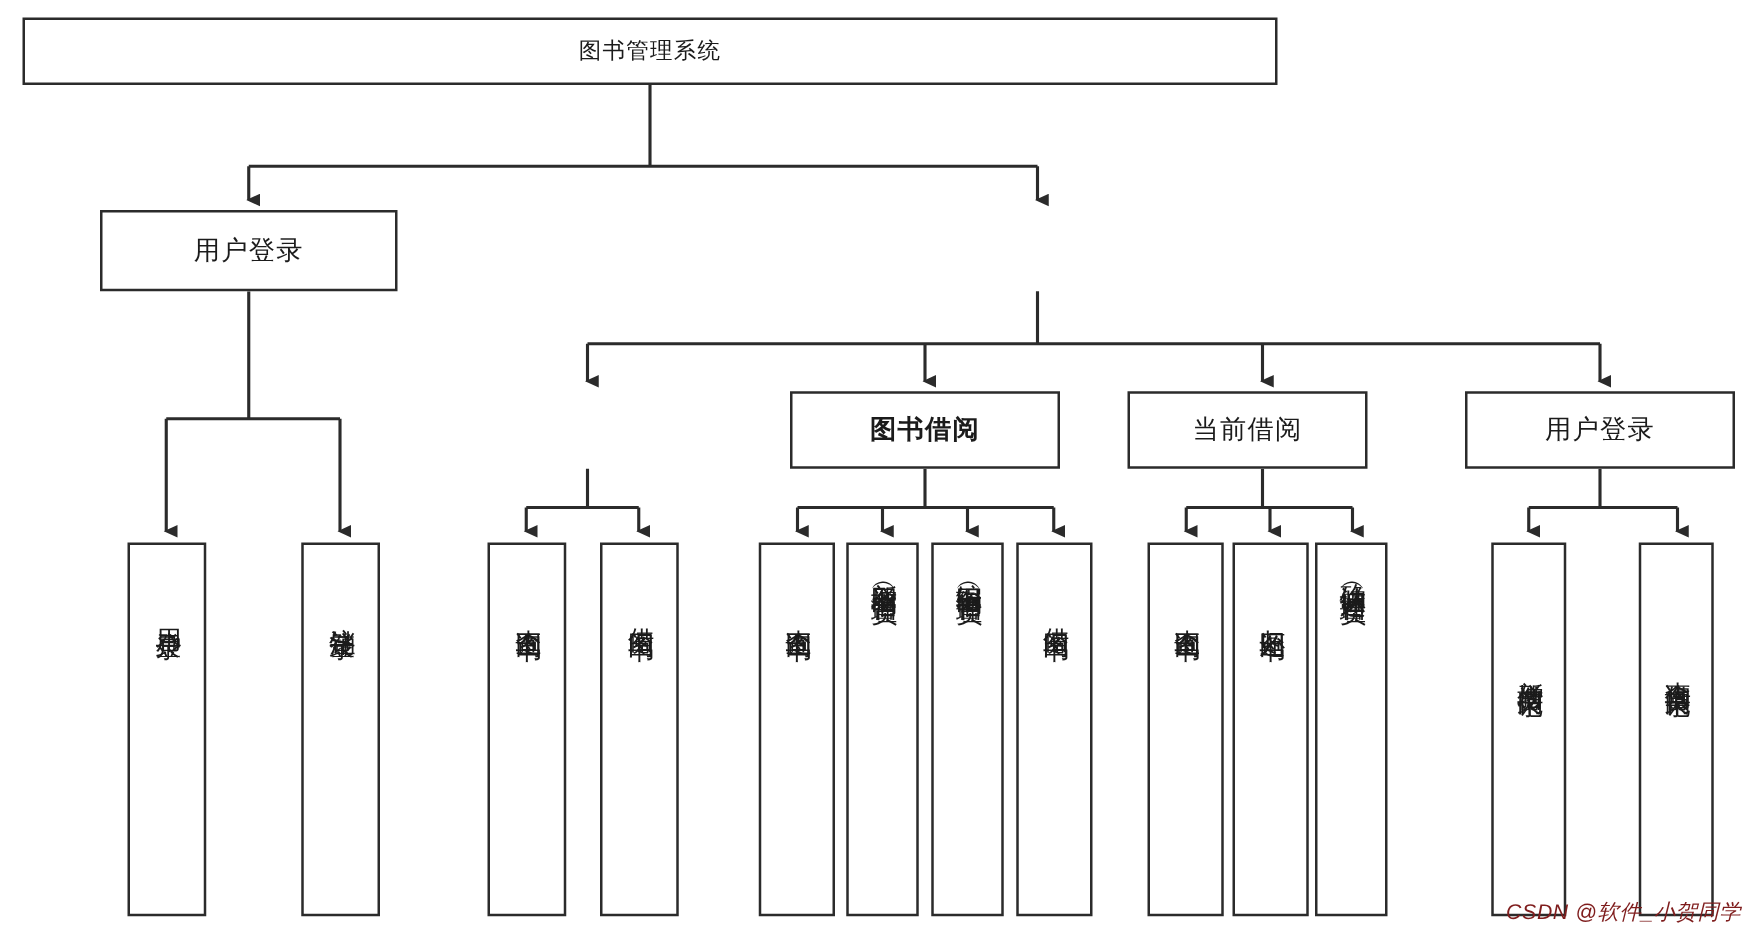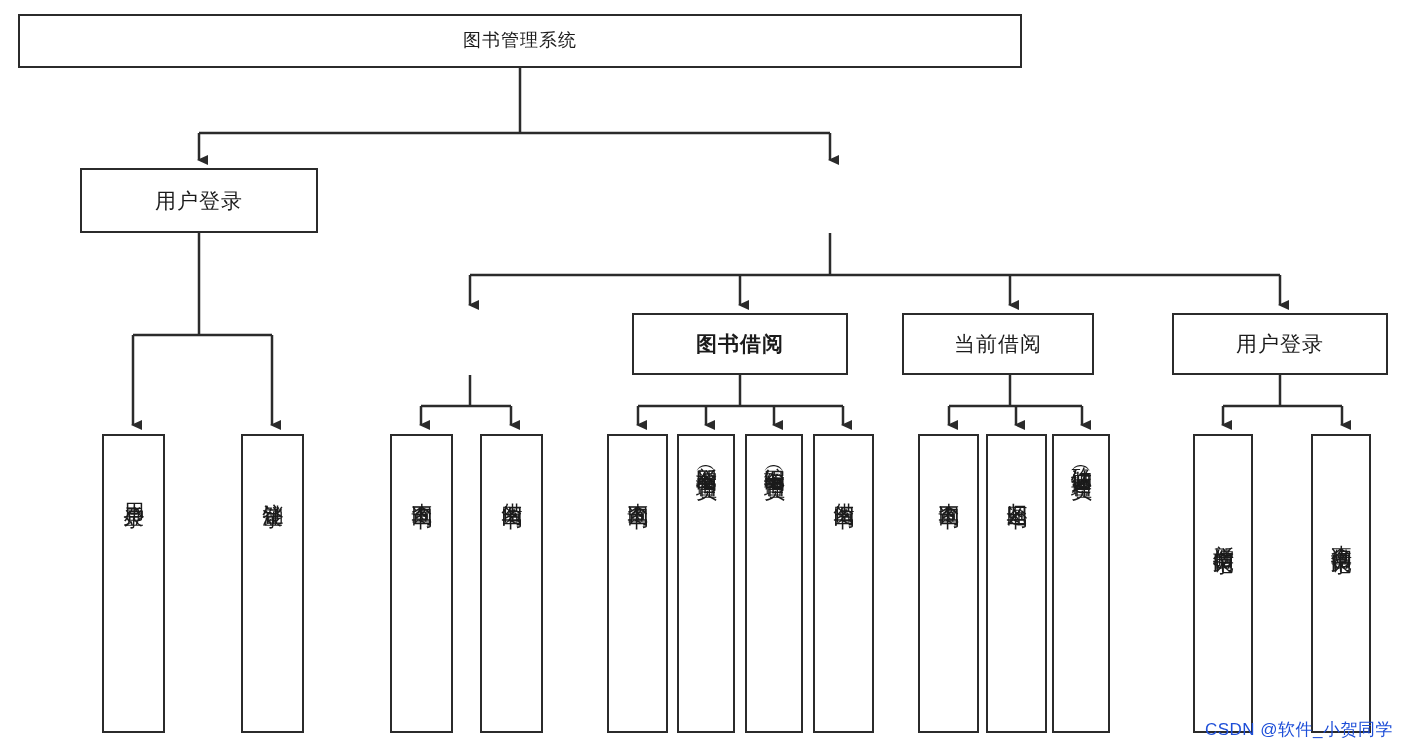--- a/index.html
+++ b/index.html
@@ -61,23 +61,24 @@
     margin-top: 78px;
   }
   .vlabel.mid {
     margin-top: 36px;
   }
   .watermark {
     position: absolute;
     right: 12px;
     bottom: 6px;
     font-size: 17px;
-    color: #1d4ed8;
+    color: #7f1d1d;
     letter-spacing: 0.5px;
     white-space: nowrap;
+    font-style: italic;
   }
 </style>
 </head>
 <body>
 
 <div id="canvas">
 
   <svg id="wires" viewBox="0 0 1405 747">
     <defs>
       <marker id="arr" markerWidth="12" markerHeight="12" refX="5" refY="9" orient="auto" markerUnits="userSpaceOnUse">

